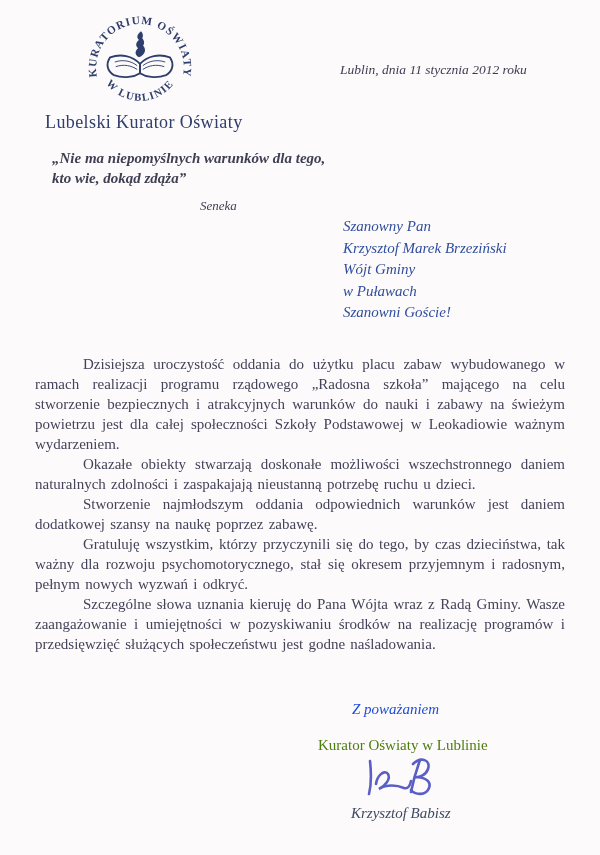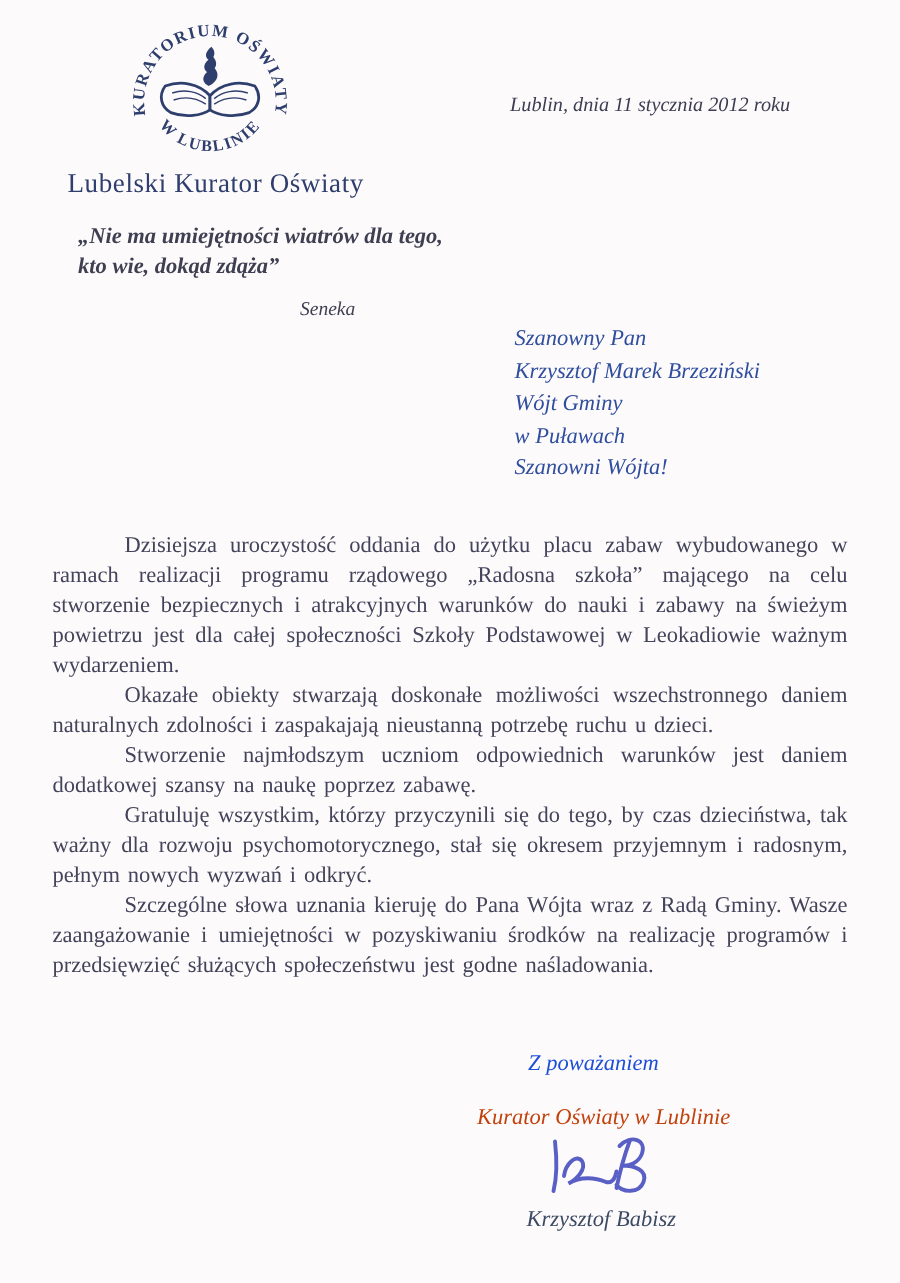--- a/index.html
+++ b/index.html
@@ -50,21 +50,21 @@
     color:#43435a;
   }
   .letter-body p{margin:0;text-indent:48px;}
   
   .valediction{
     position:absolute;left:352px;top:701px;
     font-style:italic;font-size:15px;color:#1d4ed8;
   }
   .signer-title{
     position:absolute;left:318px;top:737px;
-    font-style:italic;font-size:15px;color:#c2410c;
+    font-size:15px;color:#4d7c0f;
   }
   .signature-wrap{position:absolute;left:358px;top:753px;width:96px;height:50px;}
   .signer-name{
     position:absolute;left:351px;top:805px;
     font-style:italic;font-size:15px;color:#3d4a63;
   }
 </style>
 </head>
 <body>
 
@@ -99,37 +99,37 @@
         <path d="M60,62 L60,72" fill="none" stroke-width="1.5"></path>
       </g>
     </svg>
   </div>
 
   <div class="date-line">Lublin, dnia 11 stycznia 2012 roku</div>
 
   <div class="org-title">Lubelski Kurator Oświaty</div>
 
   <div class="quote">
-    <div>„Nie ma umiejętności wiatrów dla tego,</div>
+    <div>„Nie ma niepomyślnych warunków dla tego,</div>
     <div>kto wie, dokąd zdąża”</div>
     <div class="quote-attrib">Seneka</div>
   </div>
 
   <div class="addressee">
     <div>Szanowny Pan</div>
     <div>Krzysztof Marek Brzeziński</div>
     <div>Wójt Gminy</div>
     <div>w Puławach</div>
-    <div>Szanowni Wójta!</div>
+    <div>Szanowni Goście!</div>
   </div>
 
   <div class="letter-body">
     <p>Dzisiejsza uroczystość oddania do użytku placu zabaw wybudowanego w ramach realizacji programu rządowego „Radosna szkoła” mającego na celu stworzenie bezpiecznych i atrakcyjnych warunków do nauki i zabawy na świeżym powietrzu jest dla całej społeczności Szkoły Podstawowej w Leokadiowie ważnym wydarzeniem.</p>
     <p>Okazałe obiekty stwarzają doskonałe możliwości wszechstronnego daniem naturalnych zdolności i zaspakajają nieustanną potrzebę ruchu u dzieci.</p>
-    <p>Stworzenie najmłodszym uczniom odpowiednich warunków jest daniem dodatkowej szansy na naukę poprzez zabawę.</p>
+    <p>Stworzenie najmłodszym oddania odpowiednich warunków jest daniem dodatkowej szansy na naukę poprzez zabawę.</p>
     <p>Gratuluję wszystkim, którzy przyczynili się do tego, by czas dzieciństwa, tak ważny dla rozwoju psychomotorycznego, stał się okresem przyjemnym i radosnym, pełnym nowych wyzwań i odkryć.</p>
     <p>Szczególne słowa uznania kieruję do Pana Wójta wraz z Radą Gminy. Wasze zaangażowanie i umiejętności w pozyskiwaniu środków na realizację programów i przedsięwzięć służących społeczeństwu jest godne naśladowania.</p>
   </div>
 
   <div class="valediction">Z poważaniem</div>
   <div class="signer-title">Kurator Oświaty w Lublinie</div>
 
   <div class="signature-wrap">
     <svg viewBox="0 0 96 50" width="96" height="50" aria-hidden="true">
       <g fill="none" stroke="#5a5fc5" stroke-width="2.6" stroke-linecap="round">

